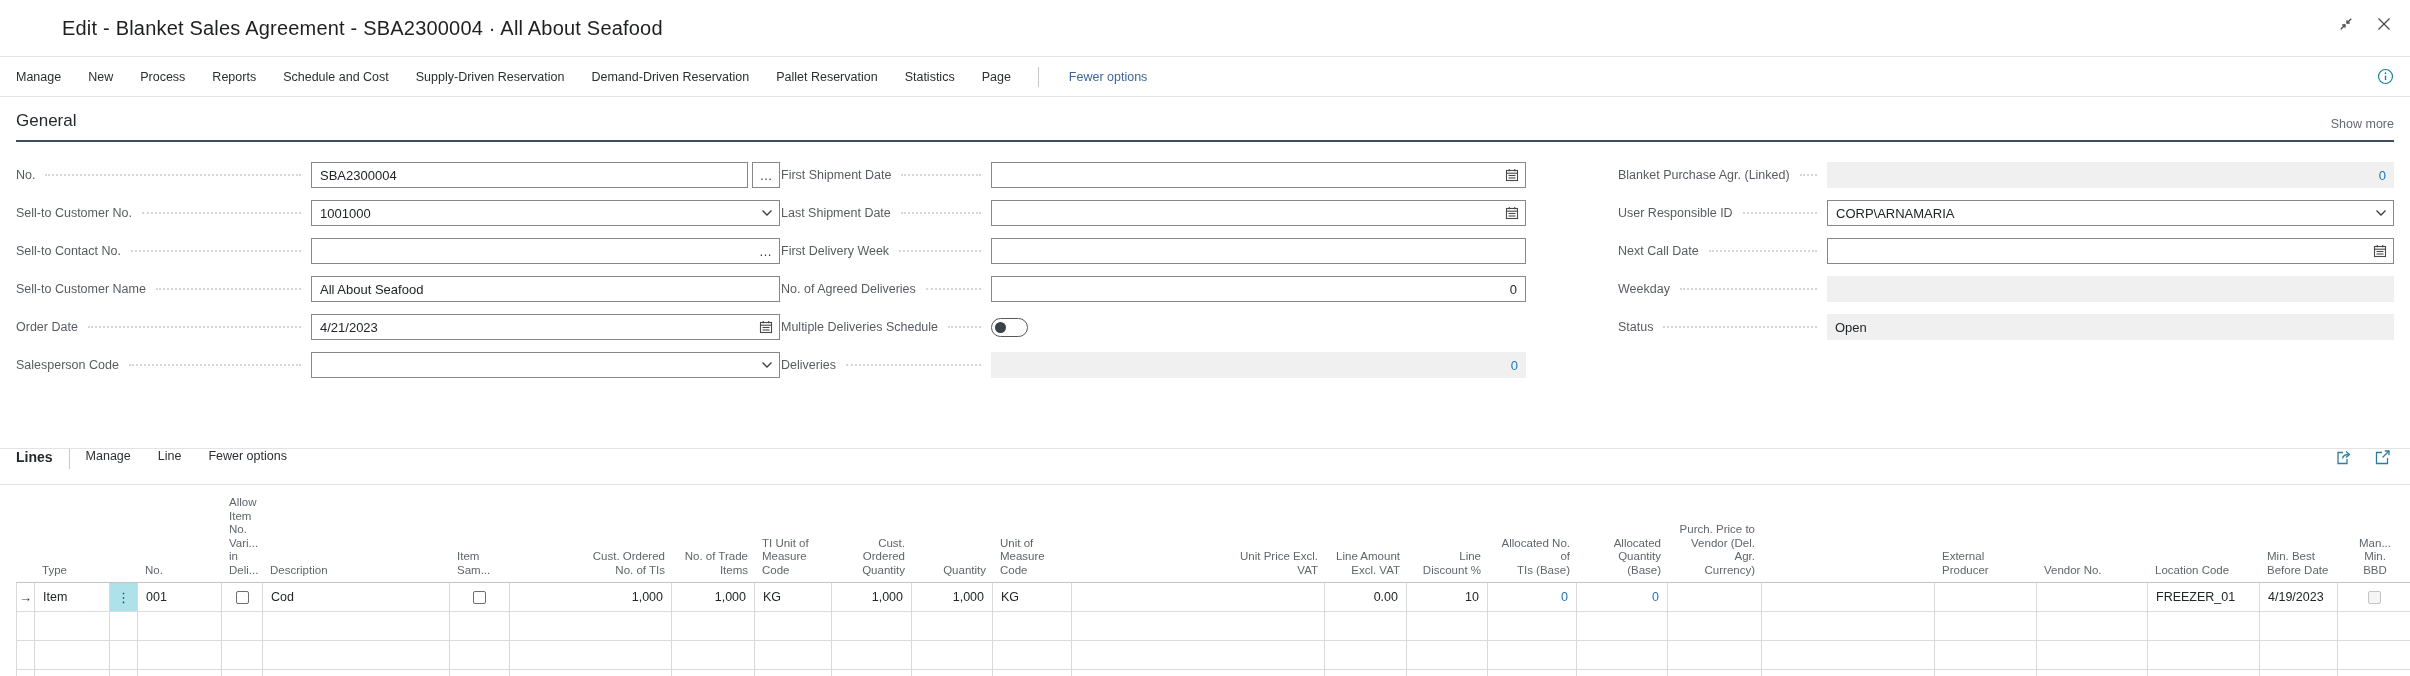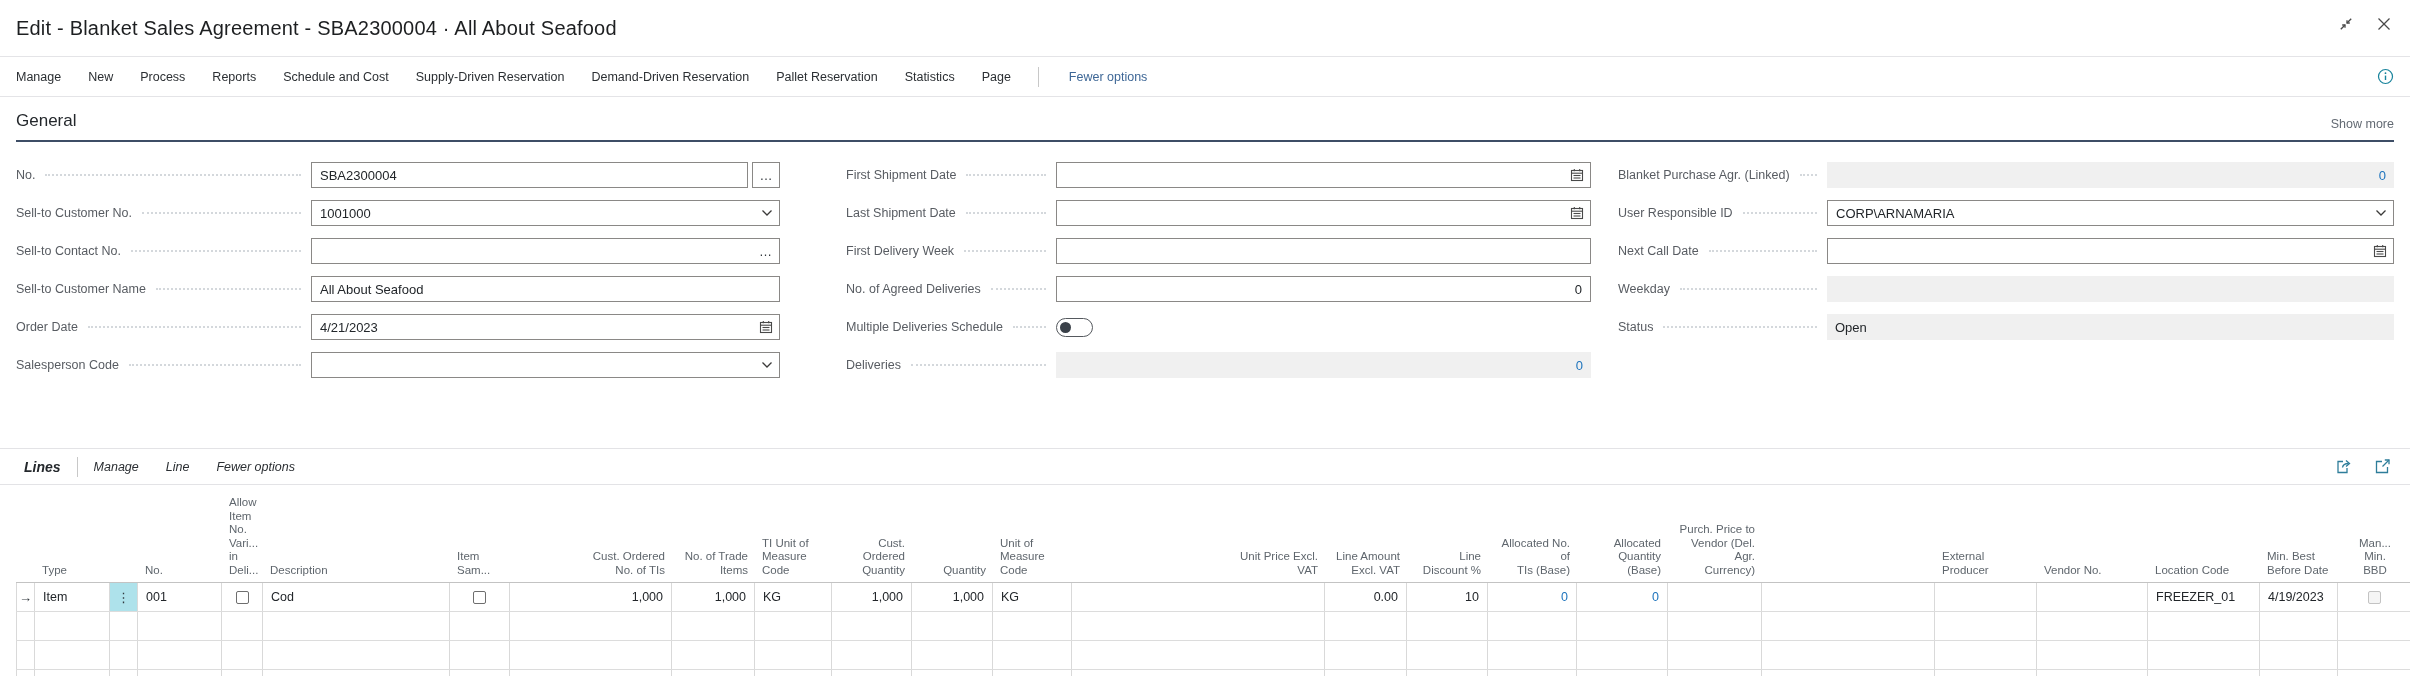--- a/index.html
+++ b/index.html
@@ -1,41 +1,41 @@
 <!DOCTYPE html>
 <html><head>
 <meta charset="utf-8">
 <style>
   * { margin:0; padding:0; box-sizing:border-box; }
   html,body { width:2410px; height:676px; overflow:hidden; background:#fff;
     font-family:"Liberation Sans", sans-serif; color:#22262a; }
 
   
-  .titlebar { height:57px; border-bottom:1px solid #e4e4e7; display:flex; align-items:center; position:relative; }
+  .titlebar { height:57px; border-bottom:1px solid #e4e4e7; display:flex; align-items:center; position:relative;padding-left:46px; }
   .titlebar h1 { font-size:20px; font-weight:400; color:#1d1f21; margin-left:16px; letter-spacing:.2px; }
   .win-icons { position:absolute; right:18px; top:16px; display:flex; gap:22px; }
   .win-icons span { display:flex; cursor:pointer; }
 
   
   .menubar { height:40px; border-bottom:1px solid #e4e4e7; display:flex; align-items:center; padding-left:16px; }
   .menu-item { font-size:12.5px; color:#2b2f33; margin-right:27px; cursor:pointer; white-space:nowrap; }
   .vdiv { width:1px; height:20px; background:#c8c8c8; margin:0 16px 0 0; }
   .more-options { font-size:12.5px; color:#3e6796; cursor:pointer; margin-left:14px; }
   .info-wrap { margin-left:auto; margin-right:16px; display:flex; }
 
   
   .section-head { margin:14px 16px 0; display:flex; justify-content:space-between; align-items:flex-end;
     padding-bottom:9px; border-bottom:2px solid #3e4e66; }
   .section-head .gtitle { font-size:17px; color:#24282c; }
   .show-more { font-size:12.5px; color:#636a73; cursor:pointer; }
 
   .fields { position:relative; height:242px; margin-top:20px; }
   .fcol { position:absolute; top:0; }
   .fcol1 { left:16px;  width:764px; }
-  .fcol2 { left:846px; width:745px; }
+  .fcol2 { left:781px; width:745px; }
   .fcol3 { left:1618px; width:776px; }
   .frow { display:flex; align-items:center; height:26px; margin-bottom:12px; }
   .flabel { flex:none; font-size:12.5px; color:#585c62; white-space:nowrap; padding-right:6px; }
   .leader { flex:1; height:0; border-bottom:2px dotted #d4d8dc; margin-right:10px; margin-left:4px; }
   .fcontrol { flex:none; display:flex; align-items:center; position:relative; }
   .fcol1 .fcontrol { width:469px; }
   .fcol2 .fcontrol { width:535px; }
   .fcol3 .fcontrol { width:567px; }
 
   .inputbox { position:relative; height:26px; border:1px solid #8a8886; background:#fff; flex:1; display:flex; }
@@ -48,21 +48,21 @@
   .ellipsis-btn { flex:none; width:28px; height:26px; border:1px solid #8a8886; margin-left:4px; background:#fff;
     display:flex; align-items:center; justify-content:center; font-size:13px; color:#33383d; cursor:pointer; }
   .disabledbox { height:26px; background:#f0f0f0; flex:1; display:flex; align-items:center; padding:0 8px; font-size:13px; color:#22262a; }
   .disabledbox.right { justify-content:flex-end; }
   .linknum { color:#1e74bd; }
   .toggle { width:37px; height:19px; border:1px solid #55595e; border-radius:10px; position:relative; background:#fff; cursor:pointer; }
   .toggle .knob { position:absolute; left:3px; top:3px; width:11px; height:11px; border-radius:50%; background:#3a4149; }
 
   
   .lines-toolbar { margin-top:44px; height:37px; border-top:1px solid #e3e3e6; border-bottom:1px solid #e3e3e6;
-    display:flex; align-items:center; padding-left:24px;font-style:italic; }
+    display:flex; align-items:flex-start; padding-left:16px; }
   .lines-title { font-size:14px; font-weight:700; color:#24282c; margin-right:16px; }
   .lines-toolbar .menu-item { font-size:12.5px; }
   .lines-icons { margin-left:auto; margin-right:18px; display:flex; gap:20px; }
   .lines-icons span { display:flex; cursor:pointer; }
 
   
   .tbl { margin-left:16px; width:2396px; }
   .thead { display:flex; height:98px; border-bottom:1px solid #c3c3c3; }
   .th { flex:none; display:flex; align-items:flex-end; padding:0 7px 5px; font-size:11.5px; line-height:13.5px;
     color:#5f666d; white-space:pre-line; cursor:pointer; overflow:hidden; }

